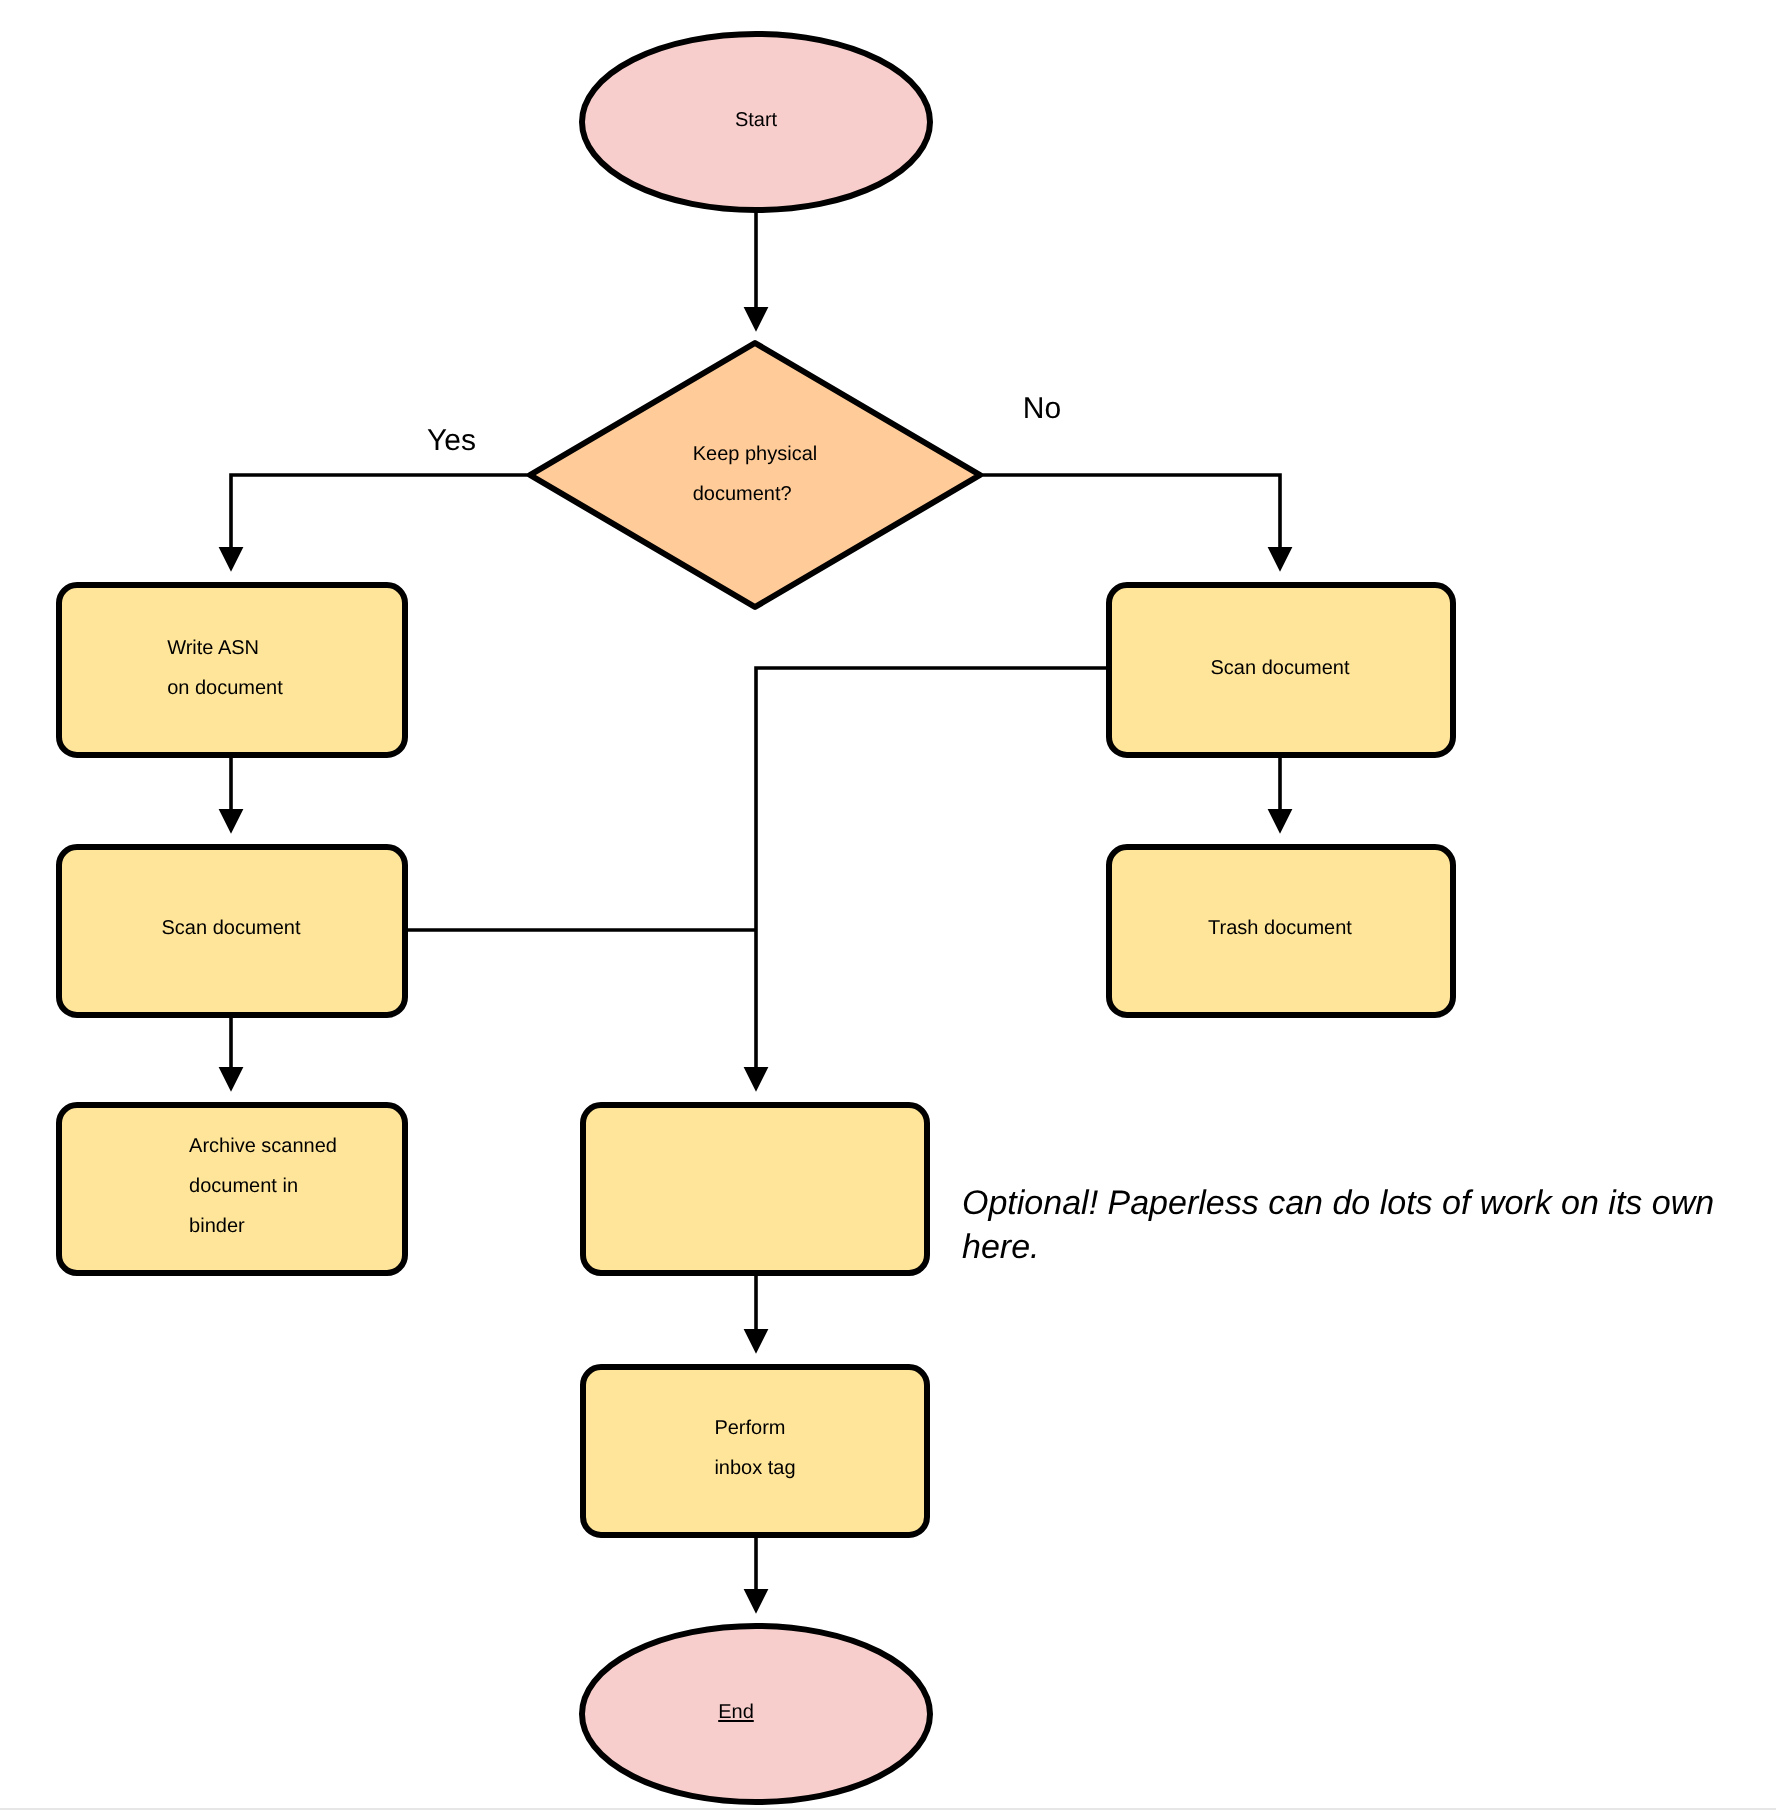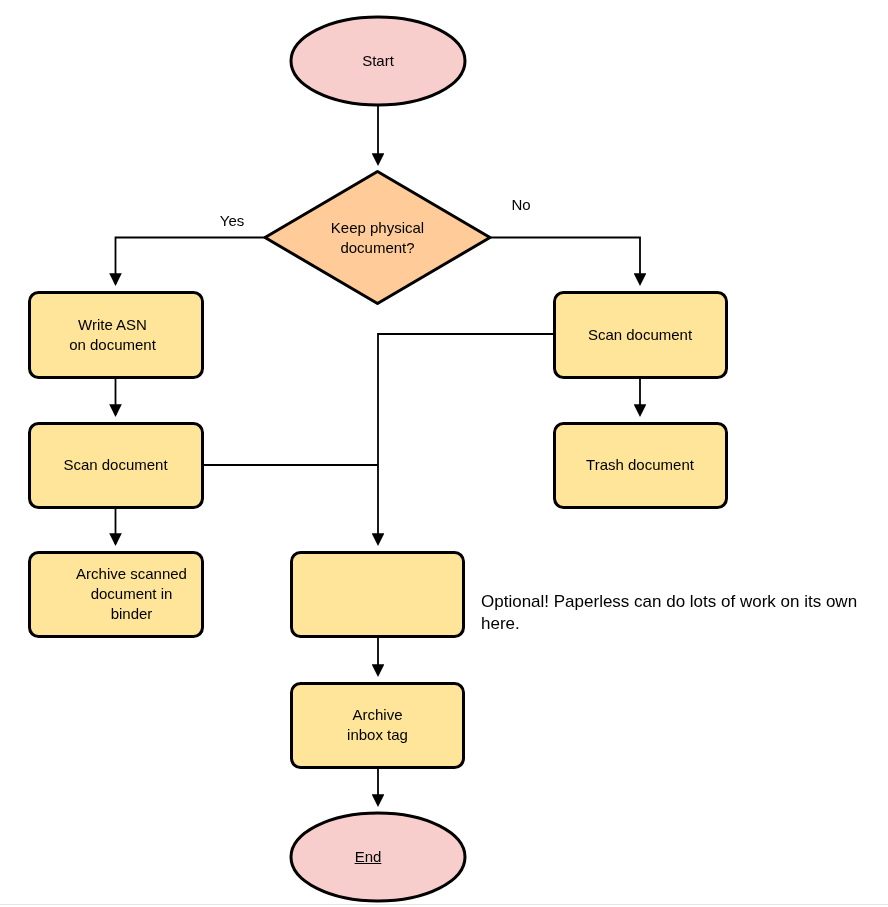--- a/index.html
+++ b/index.html
@@ -15,37 +15,38 @@
   #shapes {
     position: absolute;
     left: 0; top: 0;
     width: 888px; height: 907px;
   }
   .node-label {
     position: absolute;
     display: flex;
     align-items: center;
     justify-content: center;
-    text-align: center;
-    font-size: 15px;
+    text-align: left;
+    font-size: 10px;
     line-height: 20px;
     white-space: pre-line;
     pointer-events: none;
   }
   .edge-label {
     position: absolute;
     font-size: 15px;
     text-align: center;
   }
   .annotation {
     position: absolute;
     left: 481px;
     top: 591px;
     width: 400px;
     font-size: 17px;
+    font-style: italic;
     line-height: 22px;
   }
   .bottom-border {
     position: absolute;
     left: 0;
     bottom: 2px;
     width: 888px;
     height: 1px;
     background: #e6e6e6;
   }
@@ -101,25 +102,25 @@
 
   <div class="node-label" style="left:28px; top:551px; width:207px; height:86px;">Archive scanned
 document in
 binder</div>
 
   <div class="node-label" style="left:553px; top:291px; width:174px; height:87px;">Scan document</div>
 
   <div class="node-label" style="left:553px; top:422px; width:174px; height:86px;">Trash document</div>
 
 
-  <div class="node-label" style="left:290px; top:682px; width:175px; height:86px;">Archive
+  <div class="node-label" style="left:290px; top:682px; width:175px; height:86px;">Perform
 inbox tag</div>
 
   <div class="node-label" style="left:281px; top:813px; width:174px; height:88px;text-decoration:underline;">End</div>
 
-  <div class="edge-label" style="left:208px; top:212px; width:48px;">Yes</div>
+  <div class="edge-label" style="left:190px; top:212px; width:48px;text-align:right;">Yes</div>
 
   <div class="edge-label" style="left:499px; top:196px; width:44px;">No</div>
 
   <div class="annotation">Optional! Paperless can do lots of work on its own here.</div>
 
   <div class="bottom-border"></div>
 </div>
 
 </body></html>

